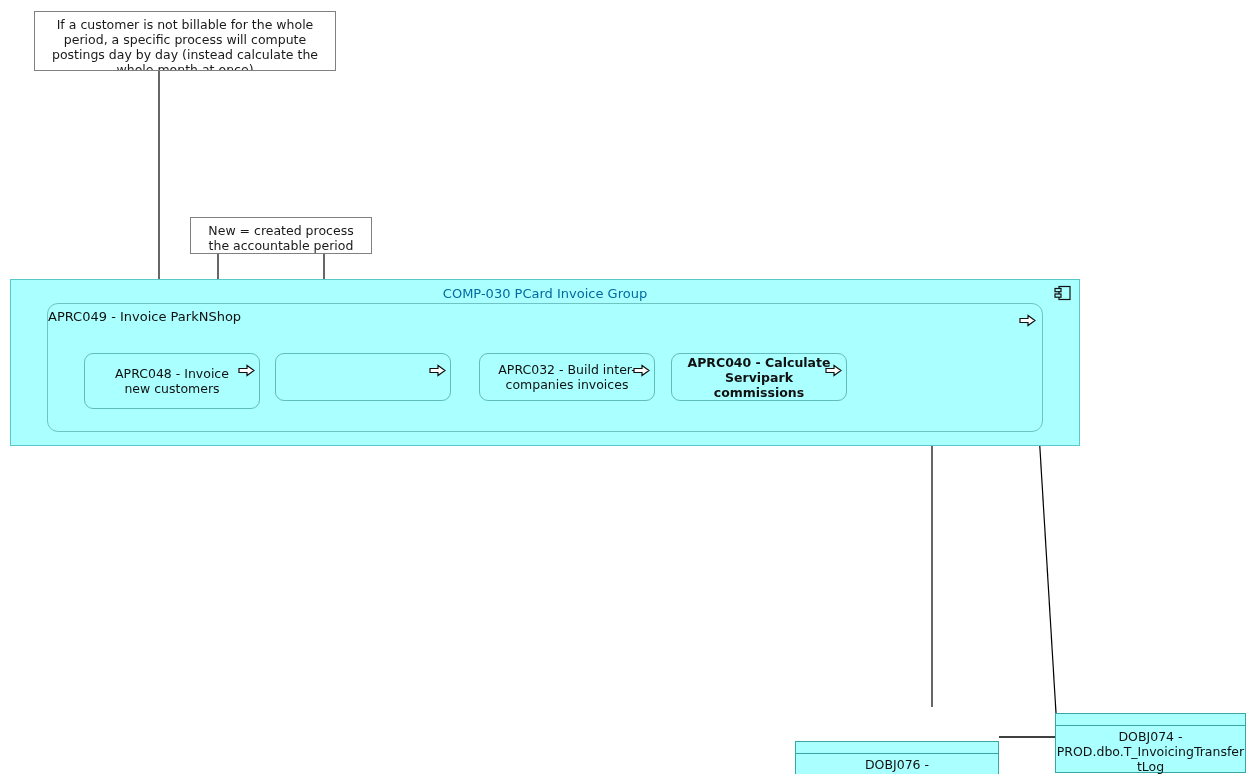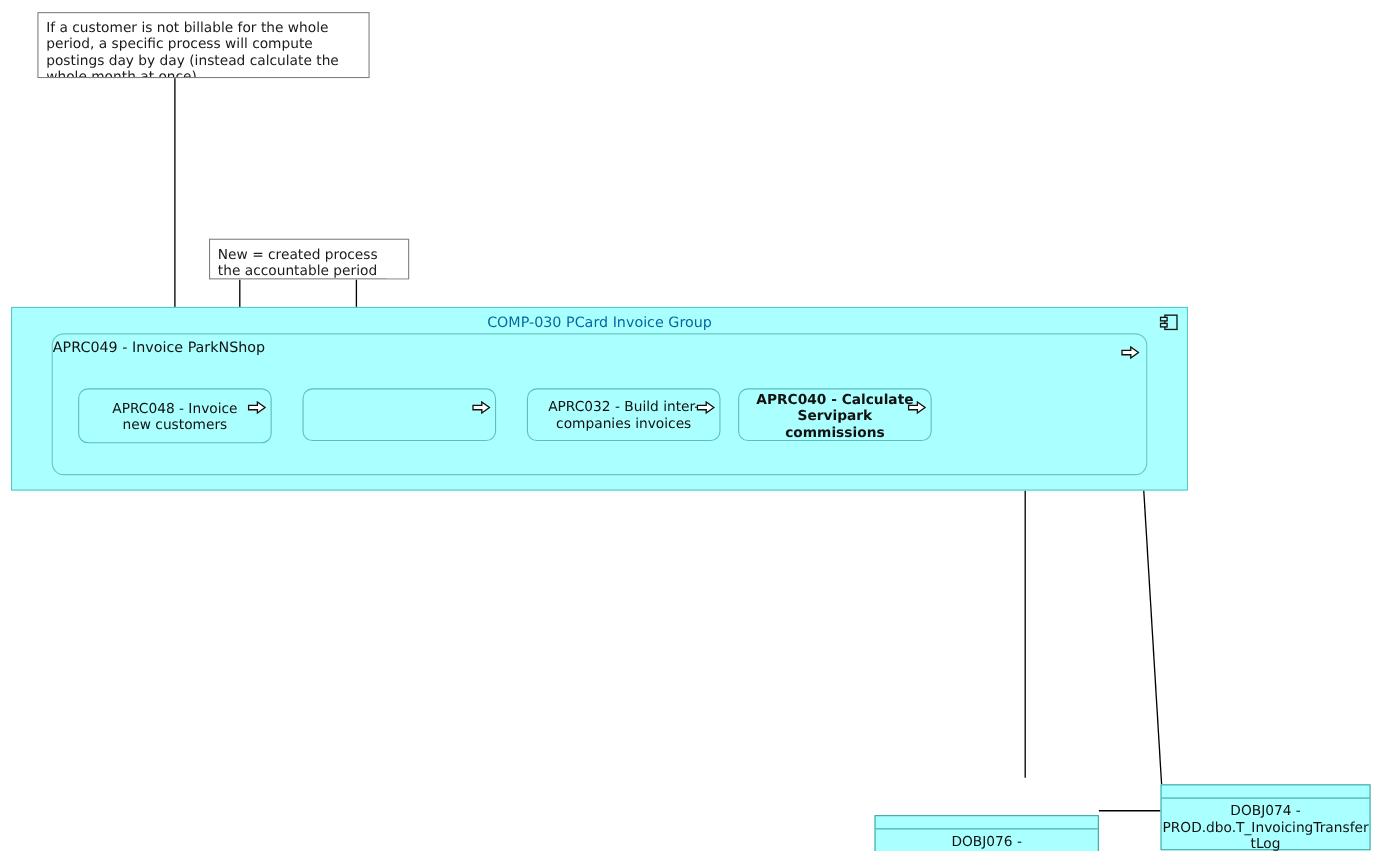--- a/index.html
+++ b/index.html
@@ -48,20 +48,21 @@
     height: 15px;
     background: #ffffff;
     border-left: 1px solid #9a9a9a;
     transform: rotate(-45deg);
     transform-origin: 100% 100%;
   }
   .note-text {
     position: relative;
     z-index: 1;
     white-space: pre-wrap;
+    text-align: center;
   }
 
   
   .component-group {
     position: absolute;
     box-sizing: border-box;
     background: #aaffff;
     border: 1px solid #59c8c8;
   }
   .group-title {
@@ -193,21 +194,21 @@
 
     <div class="process-group" style="left:36px; top:23px; width:996px; height:129px;">
       <div class="process-group-title">APRC049 - Invoice ParkNShop</div>
       <span class="group-arrow-icon">
         <svg width="17" height="13" viewBox="0 0 17 13">
           <path d="M1 4.5 H9 V1.5 L16 6.5 L9 11.5 V8.5 H1 Z" fill="#ffffff" stroke="#111111" stroke-width="1.2" stroke-linejoin="miter"></path>
         </svg>
       </span>
     </div>
 
-    <div class="process-box" style="left:60px; top:73px; width:176px; height:50px;">
+    <div class="process-box" style="left:73px; top:73px; width:176px; height:56px;">
       <span class="process-label">APRC048 - Invoice
 new customers</span>
       <span class="box-arrow-icon">
         <svg width="17" height="13" viewBox="0 0 17 13">
           <path d="M1 4.5 H9 V1.5 L16 6.5 L9 11.5 V8.5 H1 Z" fill="#ffffff" stroke="#111111" stroke-width="1.2"></path>
         </svg>
       </span>
     </div>
 
     <div class="process-box" style="left:264px; top:73px; width:176px; height:48px;">

